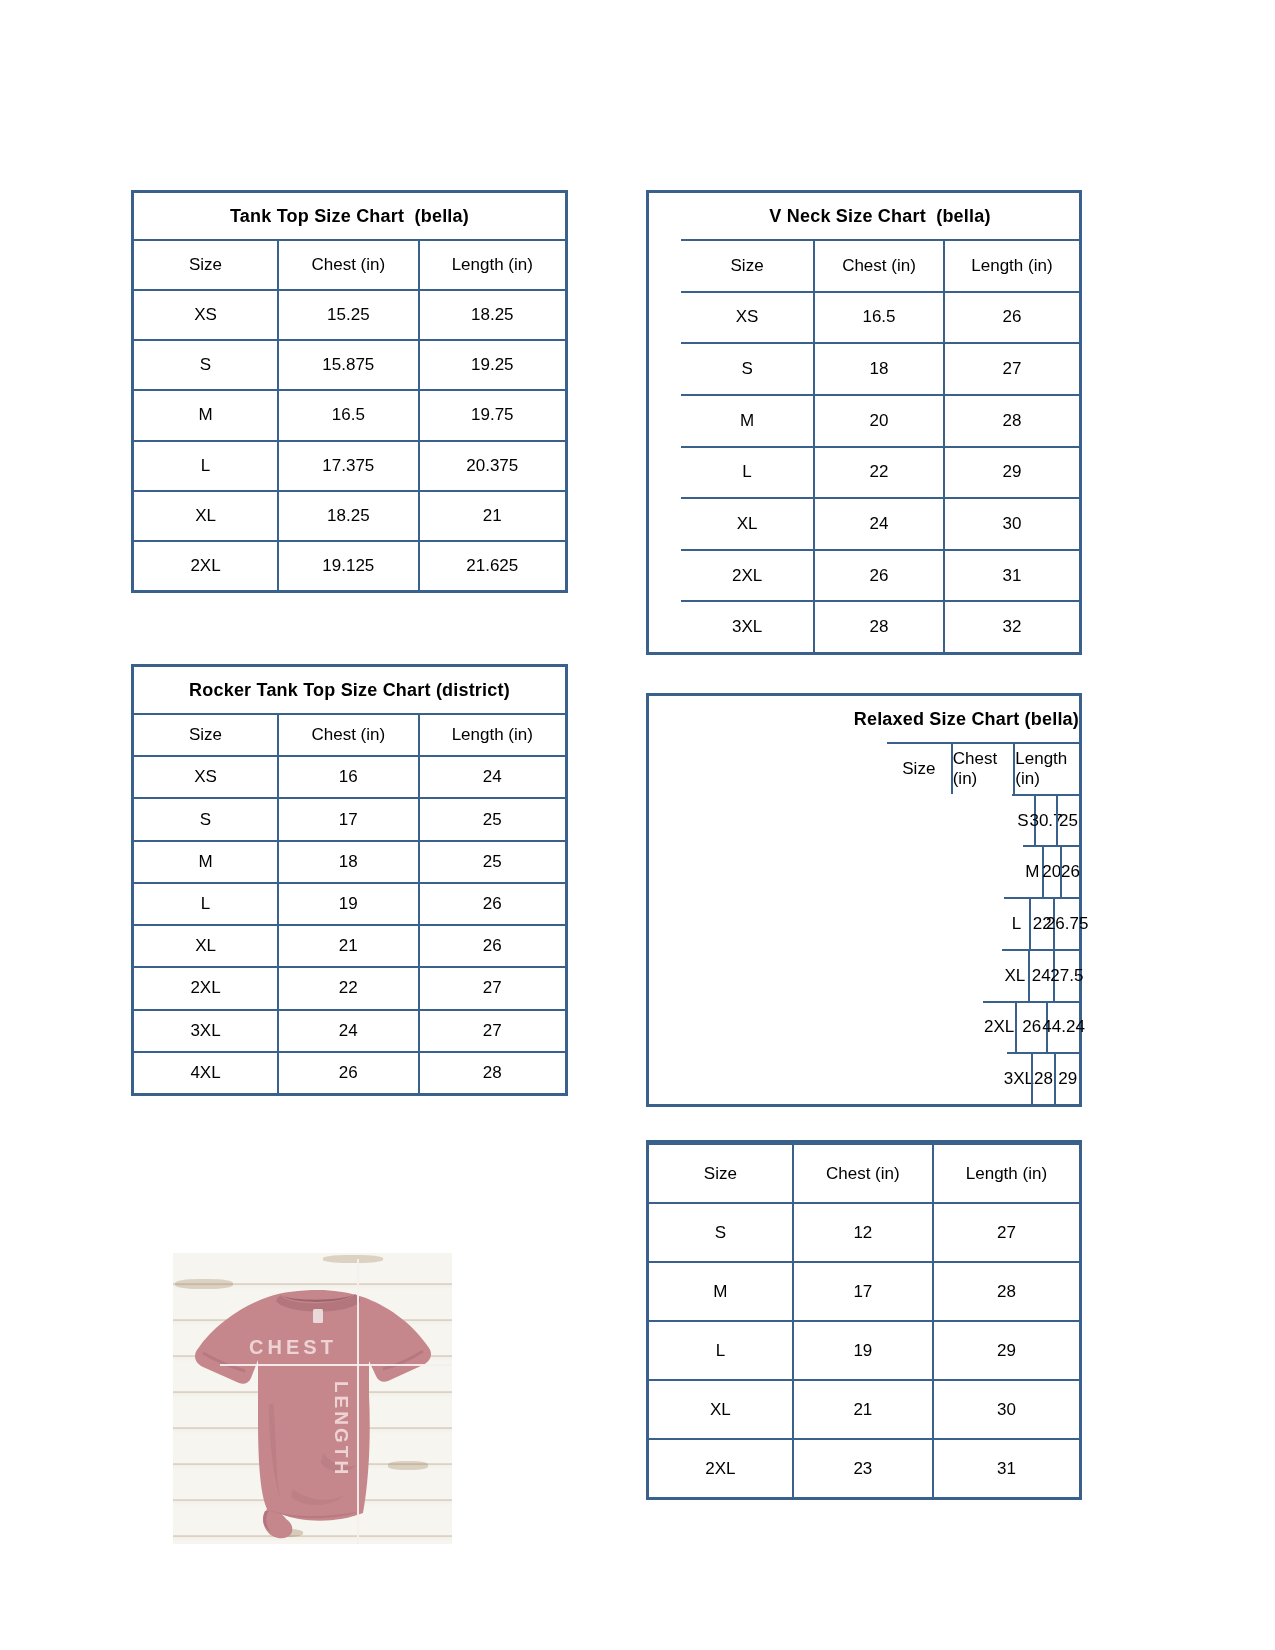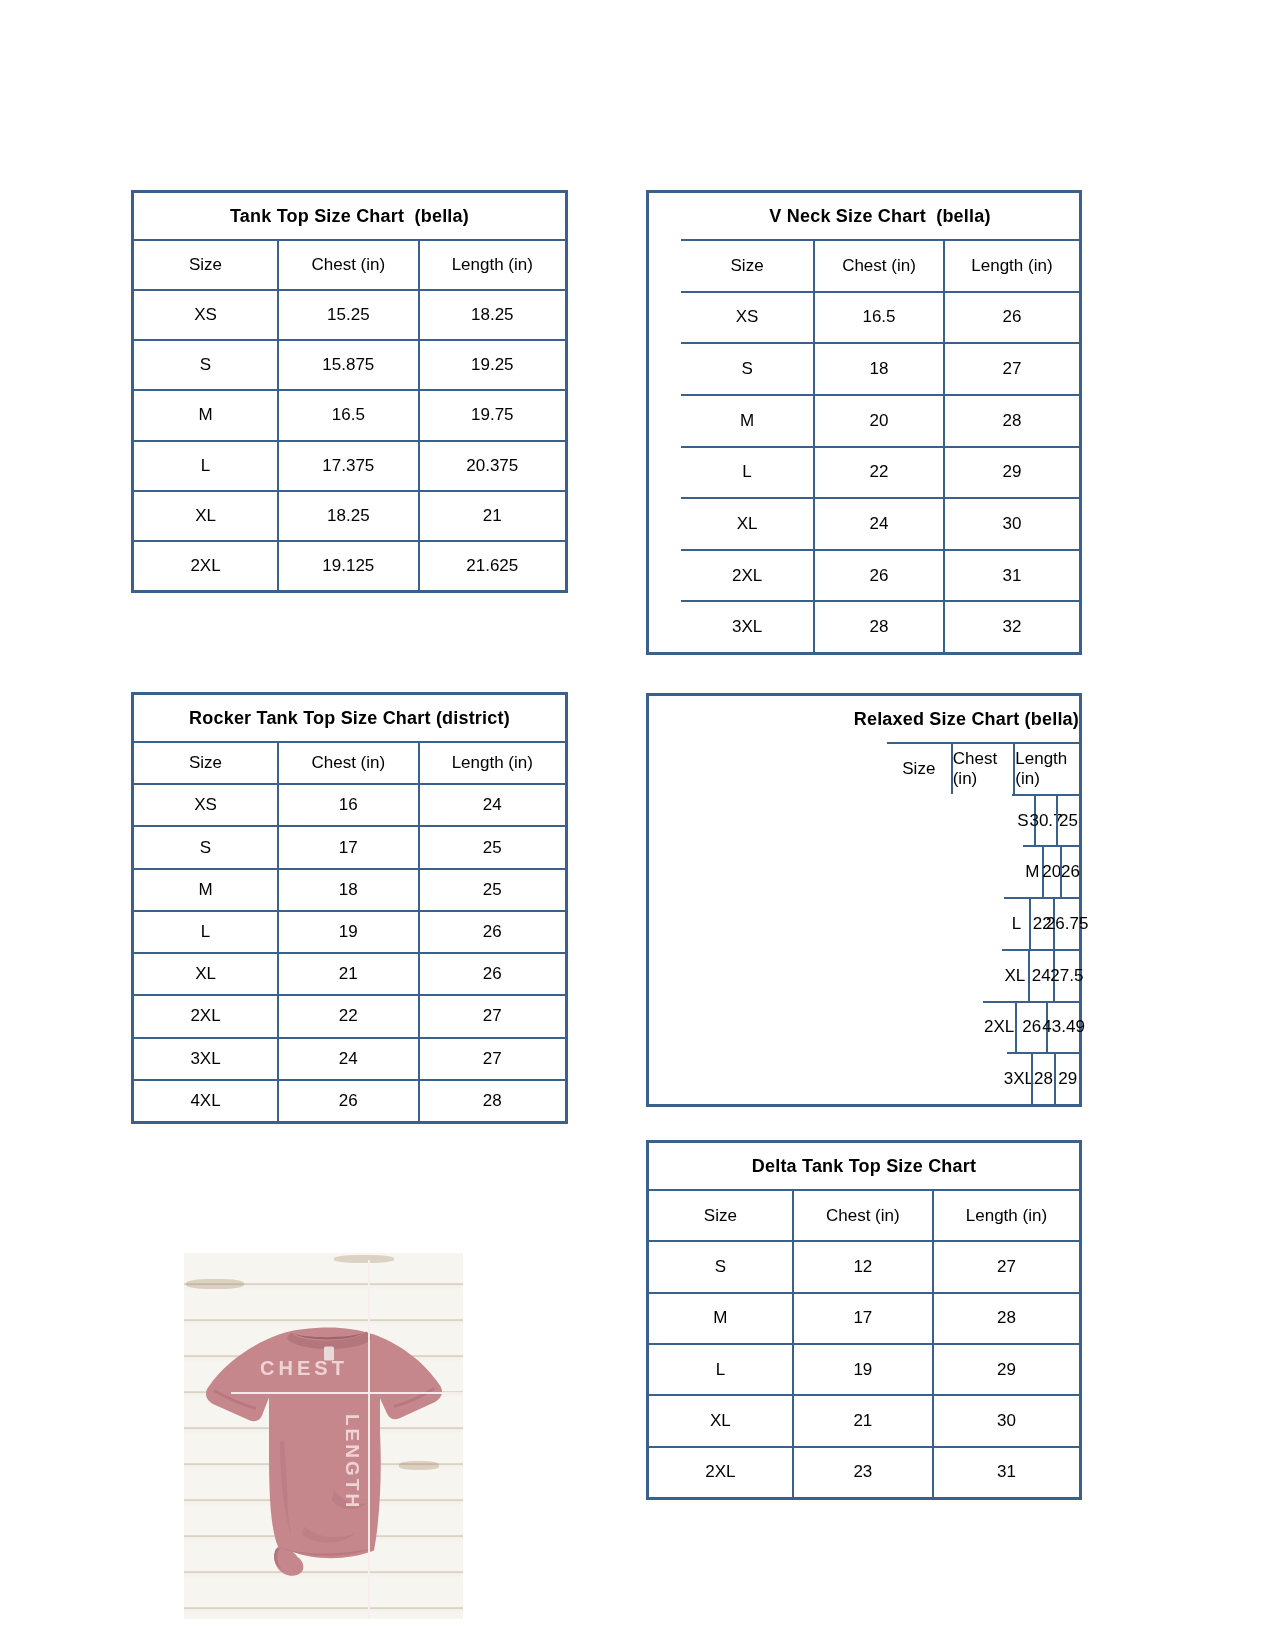--- a/index.html
+++ b/index.html
@@ -39,27 +39,27 @@
   .t-cell{
     display:flex;align-items:center;justify-content:center;
     font-size:17px;
     border-left:2px solid var(--border);
   }
   .t-cell:first-child{border-left:none;}
 
   
   #table-0{left:131px;top:190px;width:437px;height:403px;}
   #table-1{left:646px;top:190px;width:436px;height:465px;padding-left:32px;}
-  #table-2{left:131px;top:692px;width:437px;height:432px;}
+  #table-2{left:131px;top:664px;width:437px;height:432px;}
   #table-3{left:646px;top:693px;width:436px;height:414px;align-items:flex-end;}
   #table-4{left:646px;top:1140px;width:436px;height:360px;}
 
   
   .photo{
-    position:absolute;left:184px;top:1253px;width:279px;height:366px;
+    position:absolute;left:173px;top:1253px;width:279px;height:291px;
     overflow:hidden;
     background:
       repeating-linear-gradient(180deg,
         #f7f5f0 0px,#f7f5f0 30px,
         #e4ddd1 30px,#d8cfc0 32px,
         #f3f0ea 32px,#f6f4ee 36px),
       #f6f4ef;
   }
   .wood-streak{position:absolute;background:rgba(150,120,80,.28);border-radius:40%;}
   .streak-a{left:2px;top:26px;width:58px;height:10px;}
@@ -248,31 +248,30 @@
         <div class="t-cell">26.75</div>
       </div>
       <div class="t-row">
         <div class="t-cell">XL</div>
         <div class="t-cell">24</div>
         <div class="t-cell">27.5</div>
       </div>
       <div class="t-row">
         <div class="t-cell">2XL</div>
         <div class="t-cell">26</div>
-        <div class="t-cell">43.49</div>
+        <div class="t-cell">44.24</div>
       </div>
       <div class="t-row">
         <div class="t-cell">3XL</div>
         <div class="t-cell">28</div>
         <div class="t-cell">29</div>
       </div>
     </section>
 
   <section class="table-box" id="table-4">
-      <div class="t-title">Delta Tank Top Size Chart</div>
       <div class="t-row t-head">
         <div class="t-cell">Size</div>
         <div class="t-cell">Chest (in)</div>
         <div class="t-cell">Length (in)</div>
       </div>
       <div class="t-row">
         <div class="t-cell">S</div>
         <div class="t-cell">12</div>
         <div class="t-cell">27</div>
       </div>

